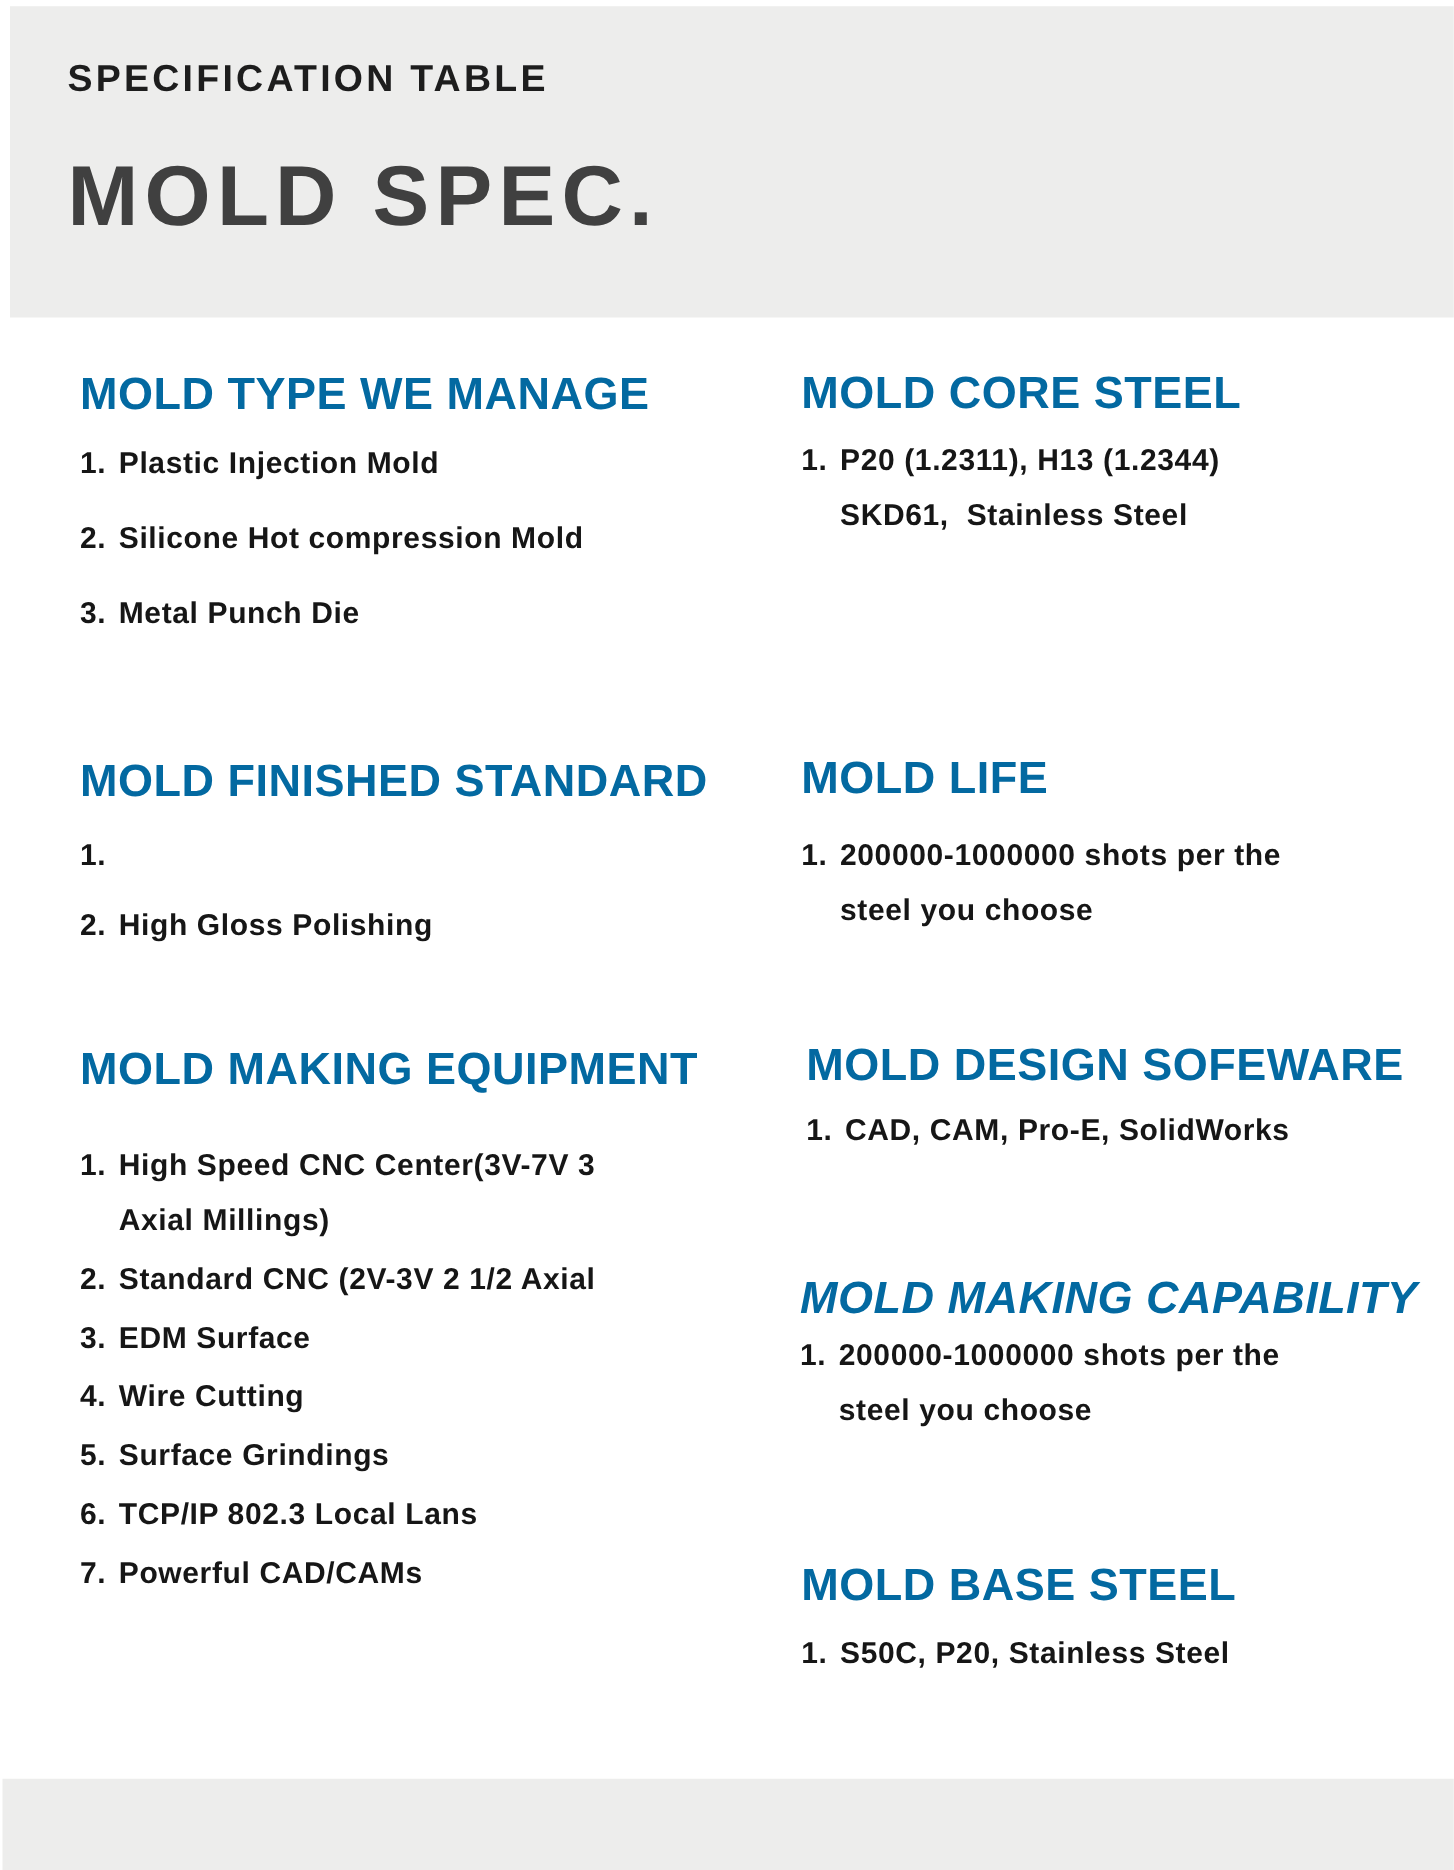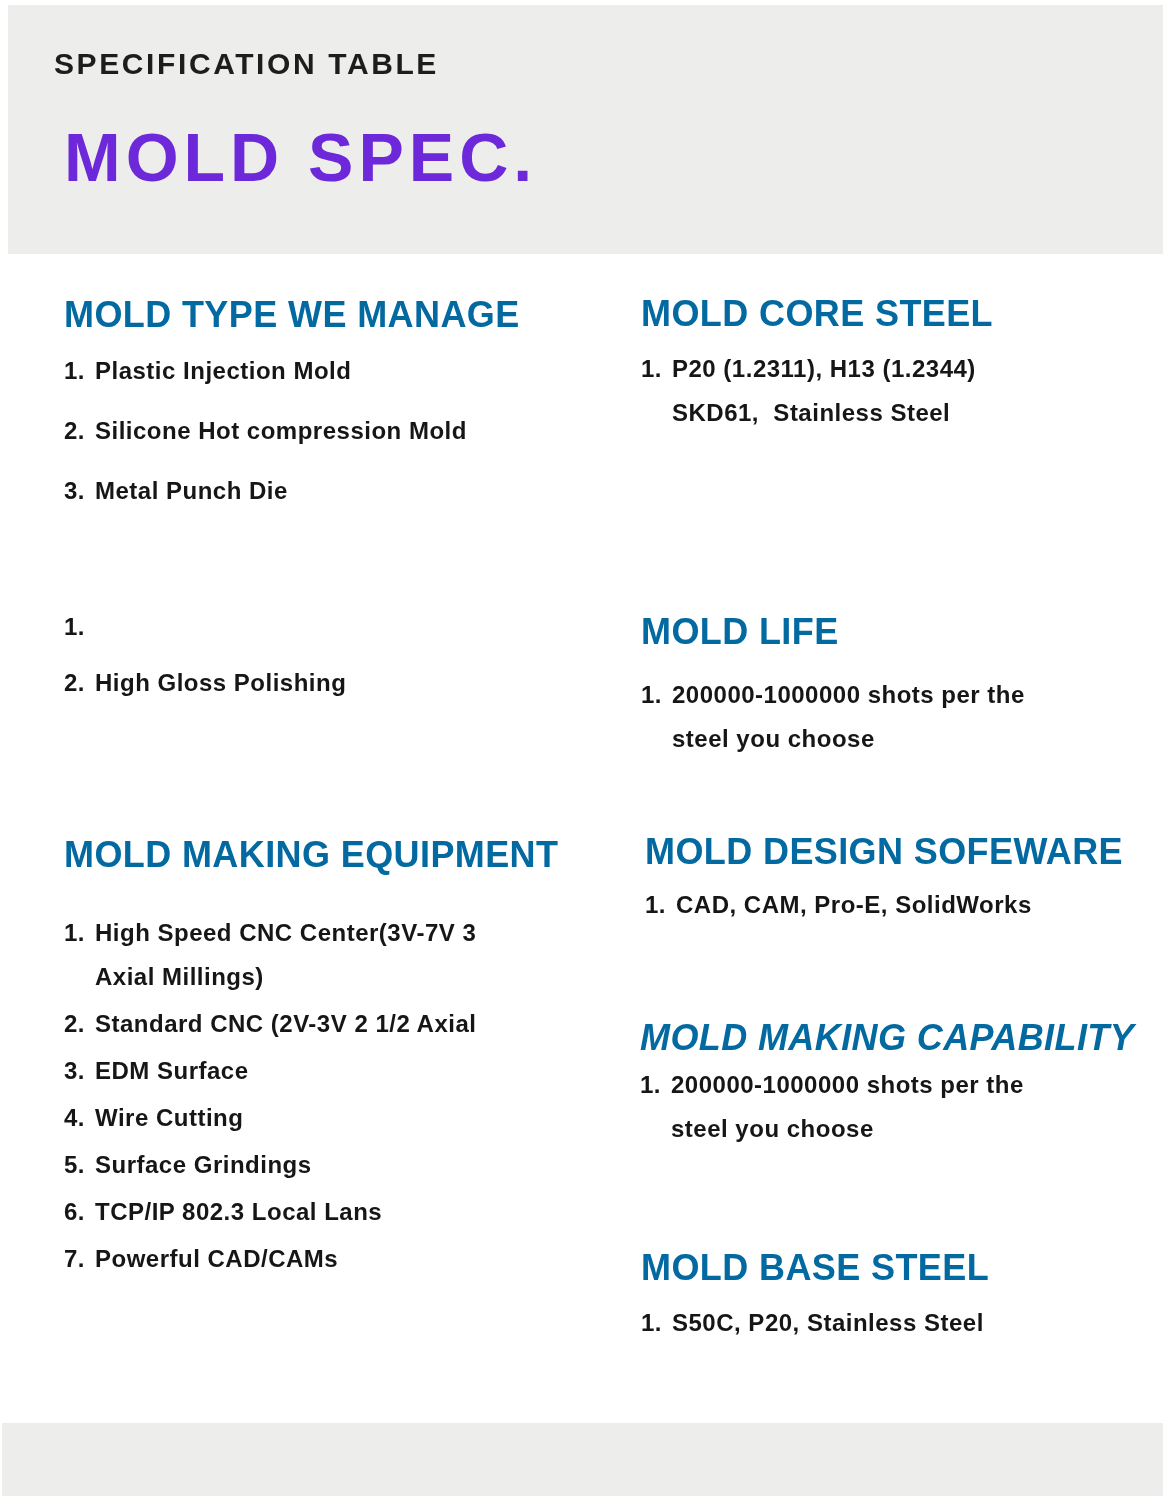--- a/index.html
+++ b/index.html
@@ -10,38 +10,38 @@
   }
   .band{position:absolute;background:#ededec;}
   .band-top{left:8px;top:5px;right:0;height:249px;}
   .band-bottom{left:2px;top:1423px;right:0;height:73px;}
   .eyebrow{
     position:absolute;left:54px;top:47px;
     font-size:30px;font-weight:700;letter-spacing:2.6px;
     color:#1d1d1d;white-space:pre;
   }
   .title{
-    position:absolute;left:64px;top:123px;line-height:1;
+    position:absolute;left:54px;top:123px;line-height:1;
     font-size:68px;font-weight:700;letter-spacing:5px;
-    color:#6d28d9;white-space:pre;
+    color:#404040;white-space:pre;
   }
   .section{position:absolute;}
   .section h2{
     margin:0;font-size:36px;line-height:40px;font-weight:700;
     letter-spacing:0.4px;color:#0369a1;white-space:pre;
   }
   .item{display:flex;font-size:24px;font-weight:700;color:#161616;letter-spacing:0.5px;}
   .num{width:31px;flex:none;line-height:44px;}
   .lines{flex:none;}
   .line{line-height:44px;white-space:pre;}
 
   .s0{left:64px;top:295px;}  .s0 h2{margin-bottom:14px;} .s0 .item{margin-bottom:16px;}
   .s1{left:641px;top:294px;} .s1 h2{margin-bottom:13px;}
   .s2{left:64px;top:605px;}  .s2 h2{margin-bottom:18px;} .s2 .item{margin-bottom:12px;}
-  .s3{left:641px;top:602px;} .s3 h2{margin-bottom:21px;margin-top:10px;}
+  .s3{left:641px;top:602px;} .s3 h2{margin-bottom:21px;}
   .s4{left:64px;top:835px;}  .s4 h2{margin-bottom:36px;} .s4 .item{margin-bottom:3px;}
   .s5{left:645px;top:832px;} .s5 h2{margin-bottom:11px;}
   .s6{left:640px;top:1018px;}.s6 h2{margin-bottom:5px;font-style:italic;}
   .s7{left:641px;top:1248px;}.s7 h2{margin-bottom:13px;}
 </style>
 </head>
 <body>
 
 <div class="band band-top"></div>
 <div class="band band-bottom"></div>
@@ -76,20 +76,21 @@
   <div class="item">
     <span class="num">1.</span>
     <div class="lines">
       <div class="line">P20 (1.2311), H13 (1.2344)</div>
       <div class="line">SKD61,  Stainless Steel</div>
     </div>
   </div>
 </div>
 
 <div class="section s2">
+  <h2>MOLD FINISHED STANDARD</h2>
   <div class="item">
     <span class="num">1.</span>
   </div>
   <div class="item">
     <span class="num">2.</span>
     <div class="lines">
         <div class="line">High Gloss Polishing</div>
       </div>
   </div>
 </div>

